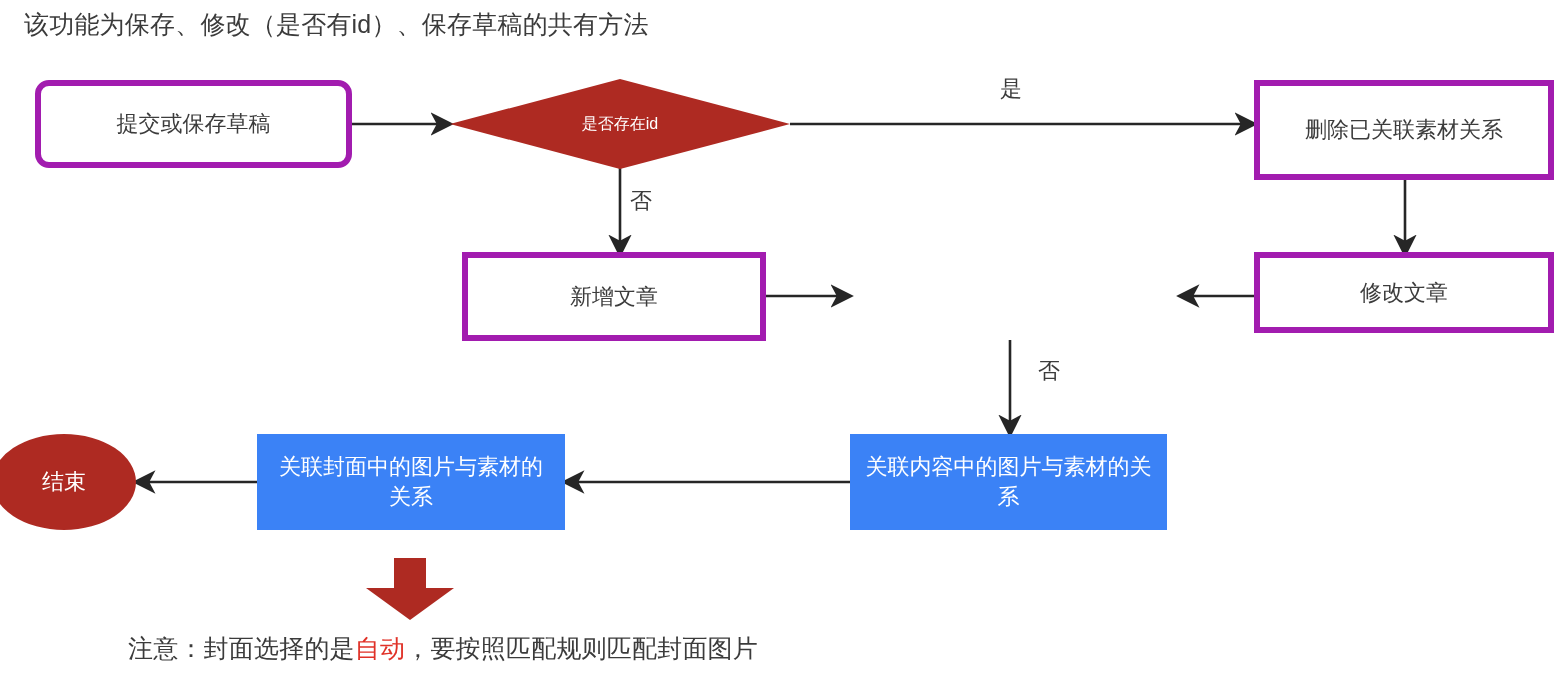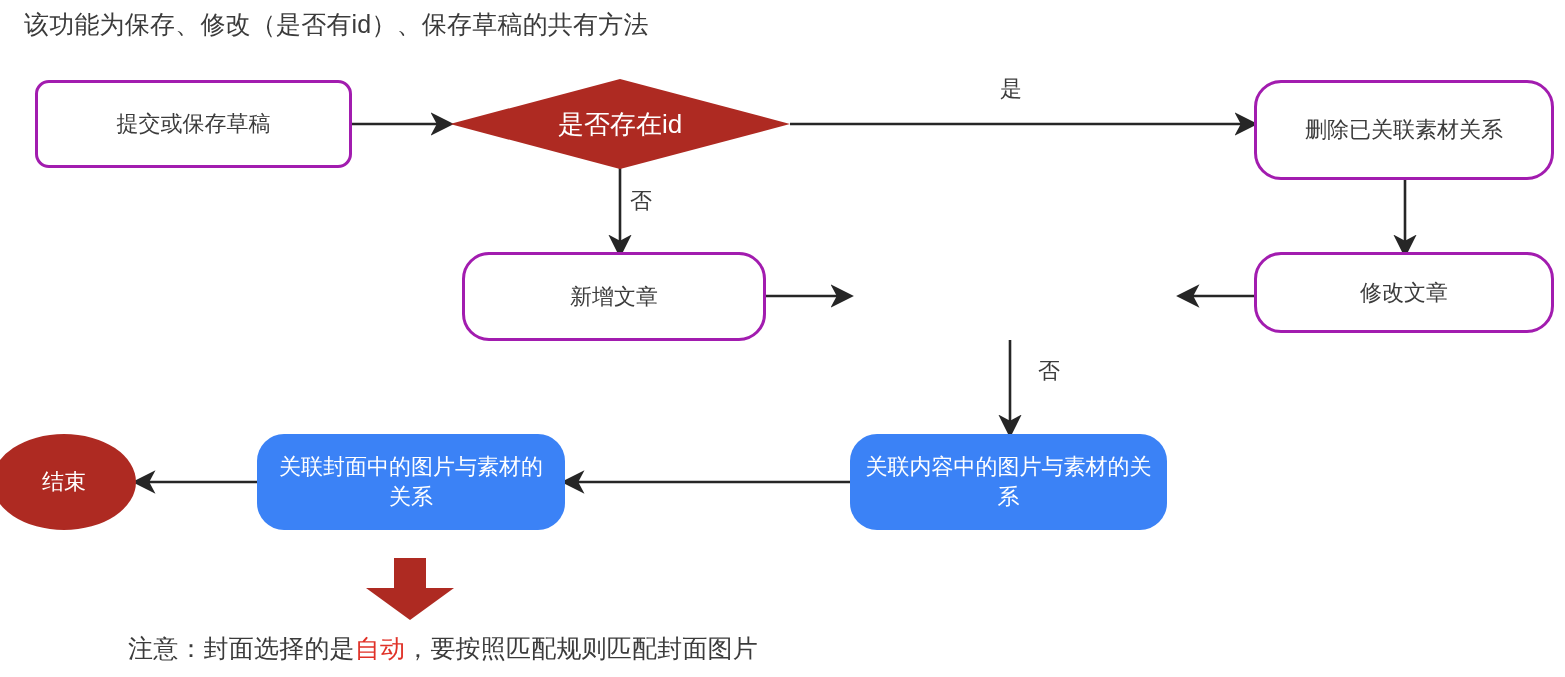--- a/index.html
+++ b/index.html
@@ -47,44 +47,43 @@
   
   .node {
     position: absolute;
     box-sizing: border-box;
     display: flex;
     align-items: center;
     justify-content: center;
     text-align: center;
     font-size: 22px;
     line-height: 30px;
-    border-radius: 27px;
   }
   .node-outline {
     background: #ffffff;
-    border: 3px solid #a21caf;
+    border: 6px solid #a21caf;
     color: #3c3c3c;
   }
   .node-filled {
     background: #3b82f6;
     color: #ffffff;
   }
   .rounded { border-radius: 14px; }
 
   
   .diamond { position: absolute; }
   .diamond svg { position: absolute; inset: 0; display: block; }
   .diamond .dlabel {
     position: absolute;
     inset: 0;
     display: flex;
     align-items: center;
     justify-content: center;
     color: #ffffff;
-    font-size: 26px;
+    font-size: 16px;
     line-height: 30px;
     text-align: center;
   }
 
   .ellipse {
     position: absolute;
     box-sizing: border-box;
     border-radius: 50%;
     background: #ae2a22;
     color: #ffffff;

